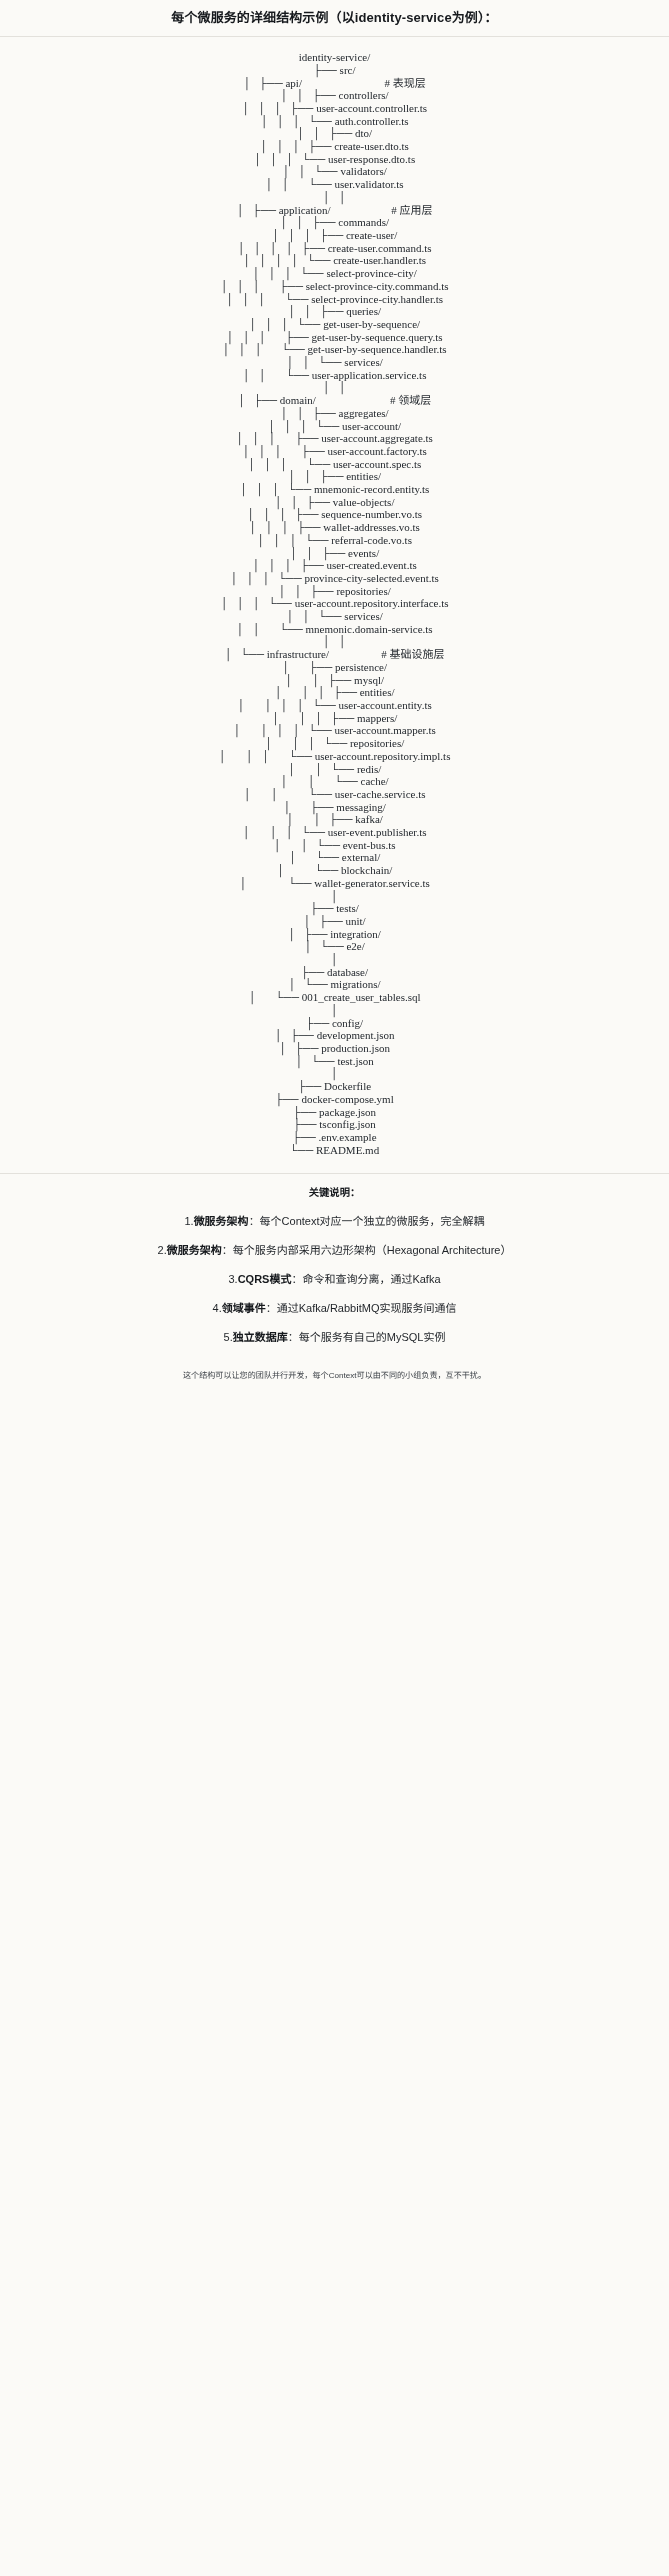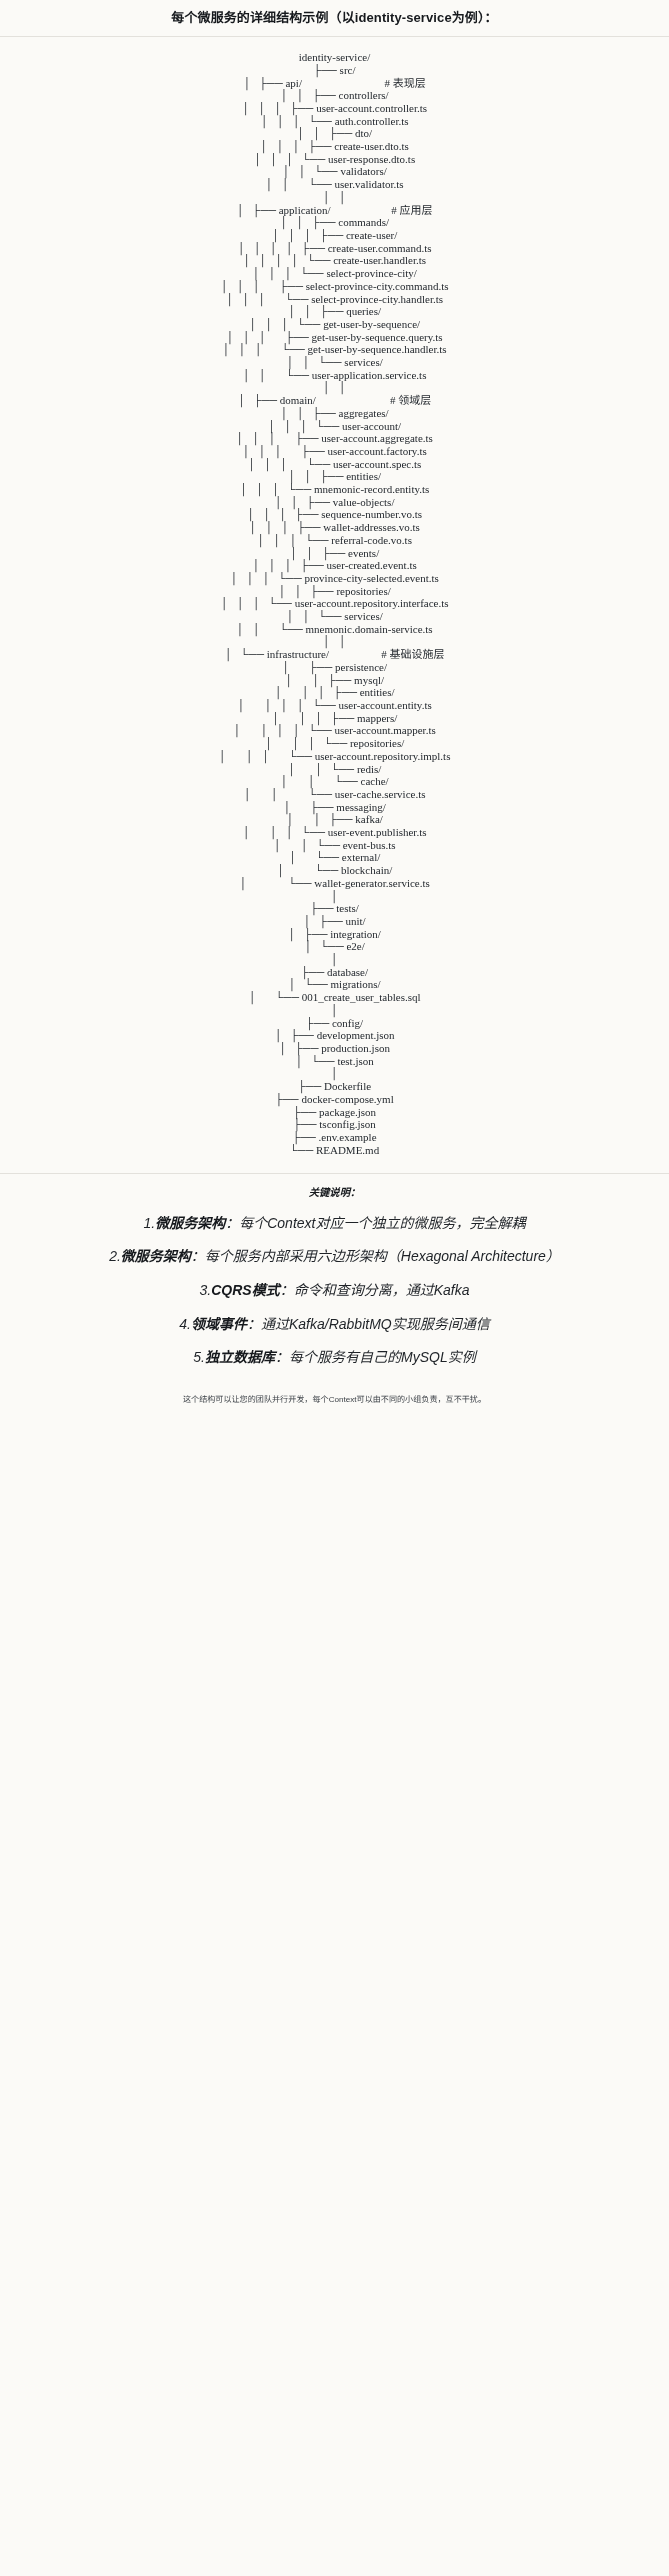--- a/index.html
+++ b/index.html
@@ -50,36 +50,35 @@
     color: #24292f;
     white-space: pre;
     tab-size: 4;
     letter-spacing: 0;
   }
 
   
   .notes-block {
     padding: 12.5px 10px 6.3px 10px;
     box-sizing: border-box;
-    font-style: italic;
   }
   .notes-title {
     font-size: 10.3px;
     font-weight: bold;
     color: #16191d;
     margin: 0 0 10px 0;
     line-height: 1.4;
   }
   ol.notes-list {
     margin: 0;
     padding: 0;
     list-style: none;
   }
   ol.notes-list li {
-    font-size: 14px;
+    font-size: 11px;
     line-height: 1.55;
     color: #1f2328;
     margin: 12px 0 12px 0;
     padding: 0;
   }
   ol.notes-list li .num {
     display: inline;
   }
   ol.notes-list li .term {
     font-weight: bold;

